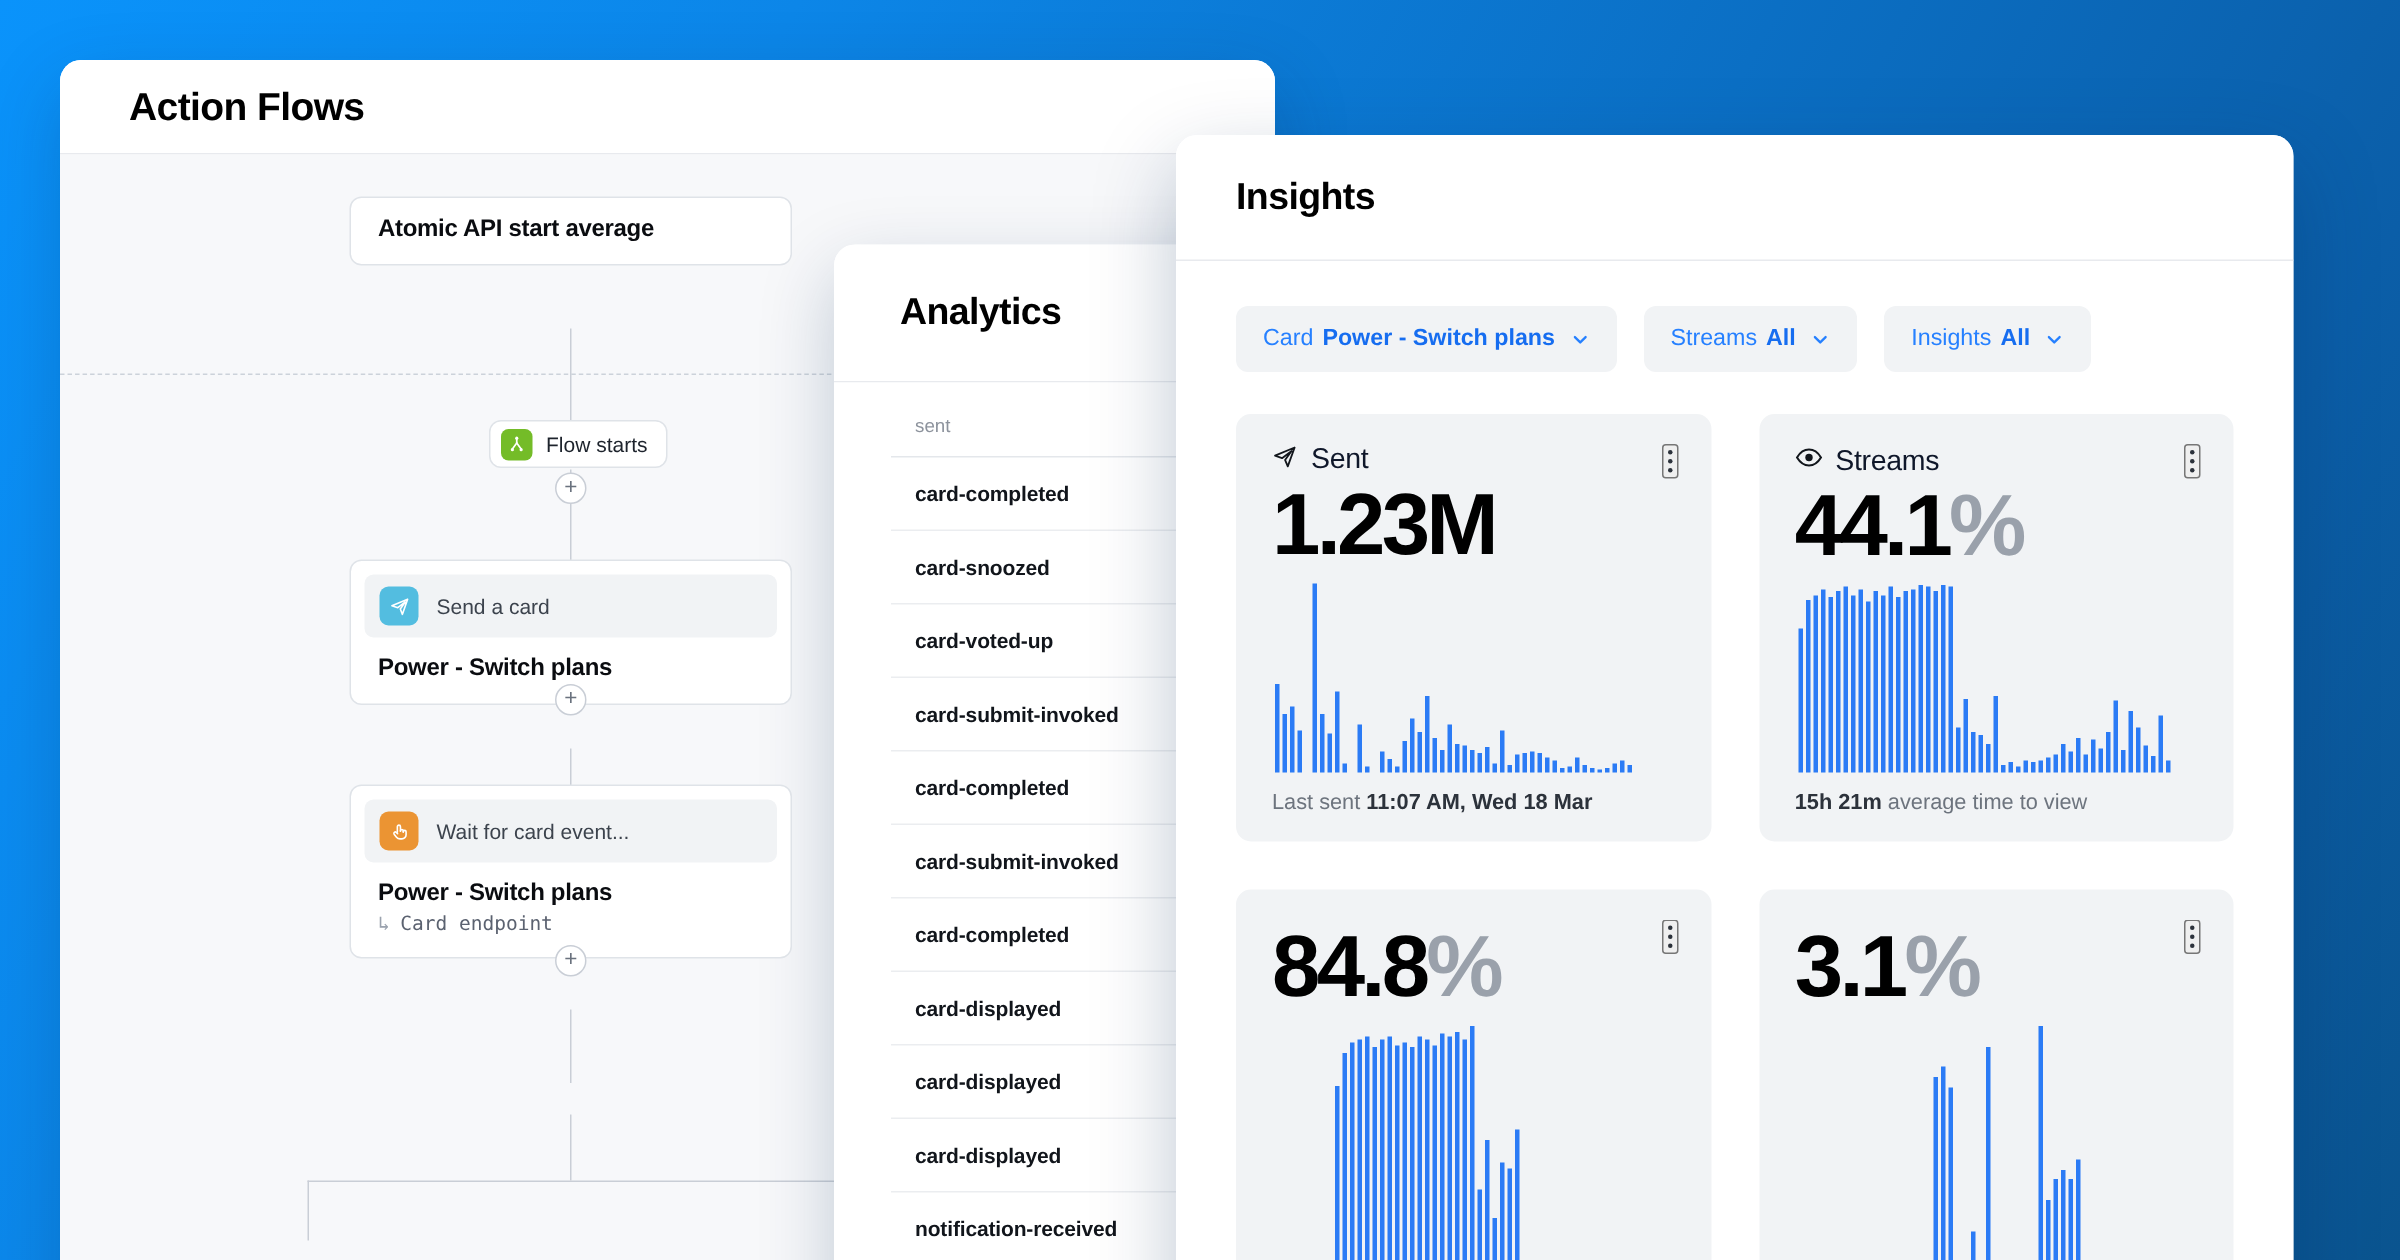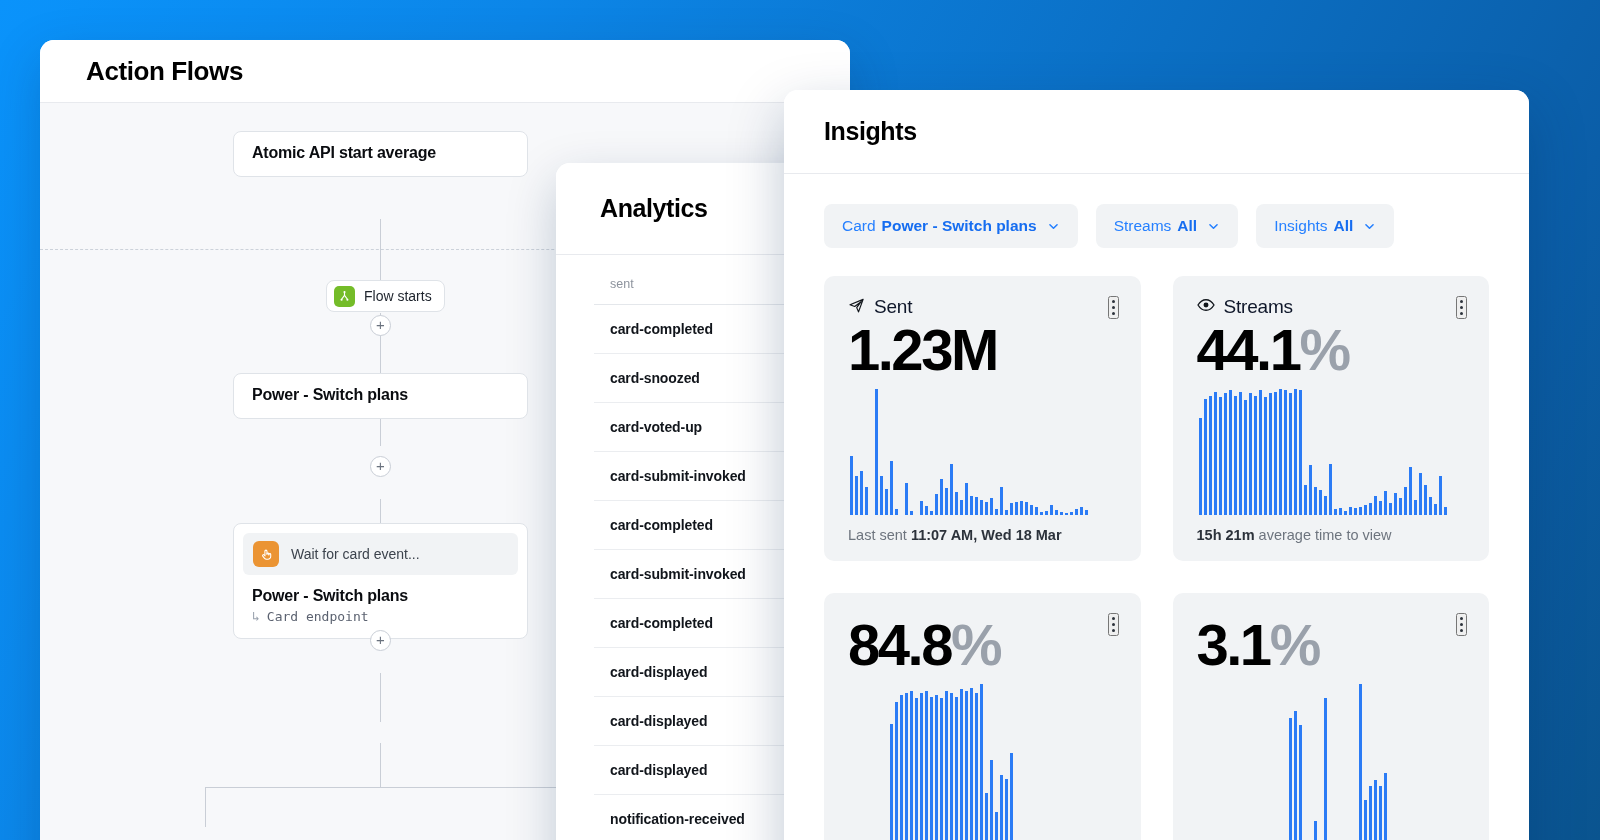--- a/index.html
+++ b/index.html
@@ -256,20 +256,28 @@
           </svg>
         </span>
         <span class="pill-node-label">Flow starts</span>
       </div>
 
       <div class="plusbtn" style="left:330px; top:212px;">
           <span>+</span>
         </div>
 
       <div class="node" style="left:193px; top:270px; width:295px;">
+        <div class="node-chip">
+          <span class="node-ico" style="background:#53bde0;">
+            <svg width="15" height="15" viewBox="0 0 16 16" aria-hidden="true">
+              <path d="M13.6 2.6 L2.4 7.3 L6.6 8.7 L11.9 4.6 L8.4 9.6 L9.9 13.4 Z" fill="none" stroke="#fff" stroke-width="1.15" stroke-linejoin="round"></path>
+            </svg>
+          </span>
+          <span class="node-chip-label">Send a card</span>
+        </div>
         <div class="node-title">Power - Switch plans</div>
       </div>
 
       <div class="plusbtn" style="left:330px; top:353px;">
           <span>+</span>
         </div>
 
       <div class="node" style="left:193px; top:420px; width:295px;">
         <div class="node-chip">
           <span class="node-ico" style="background:#eb9433;">

